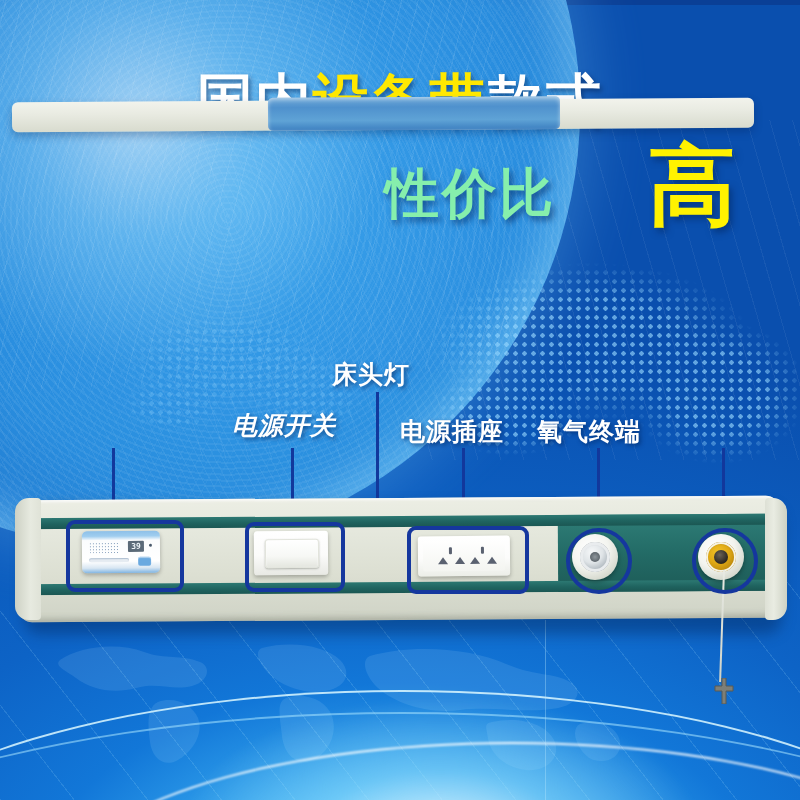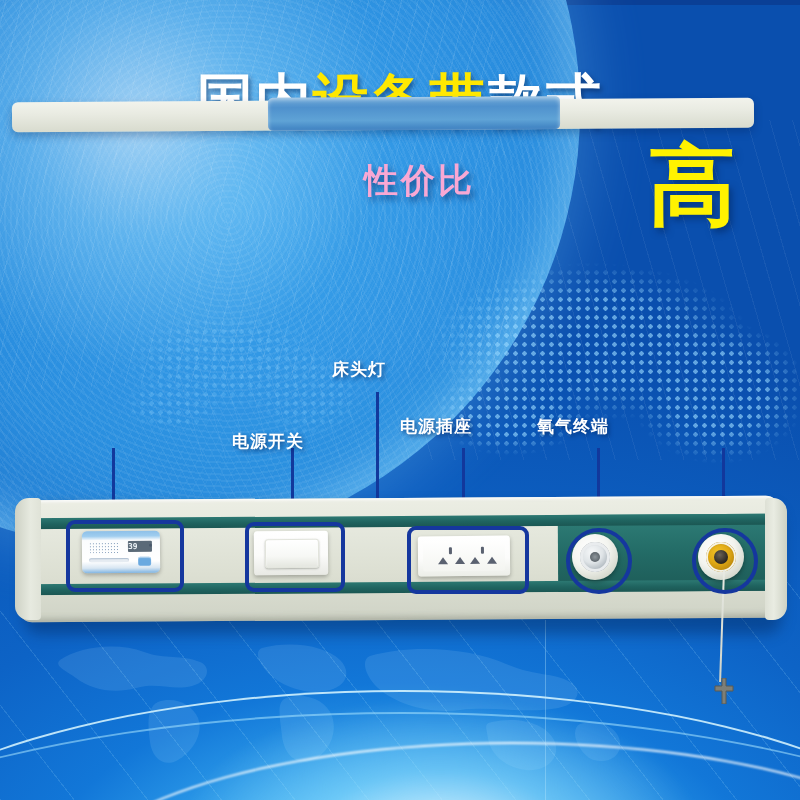--- a/index.html
+++ b/index.html
@@ -98,31 +98,31 @@
   
   .headline{position:absolute;left:0;top:72px;width:800px;text-align:center;}
   .hl1{
     font-size:56px;font-weight:bold;letter-spacing:2px;line-height:1;
     white-space:nowrap;display:inline-block;
   }
   .hl1 .w{color:#ffffff;text-shadow:2px 3px 5px rgba(0,30,80,.55);}
   .hl1 .y{color:#ffe800;text-shadow:2px 3px 5px rgba(0,30,80,.55);}
   .hl2wrap{position:absolute;left:0;top:158px;width:800px;}
   .hl2{
-    position:absolute;left:364px;top:0;font-size:34px;font-weight:bold;color:#f9a8d4;
+    position:absolute;left:385px;top:0;font-size:54px;font-weight:bold;color:#86efac;
     letter-spacing:3px;text-shadow:3px 4px 6px rgba(0,35,90,.6);white-space:nowrap;
   }
   .hl-big{
     position:absolute;left:648px;top:142px;font-size:88px;font-weight:bold;color:#fff200;
     line-height:1;text-shadow:3px 4px 7px rgba(0,35,90,.55);
   }
 
   
   .callout{
-    position:absolute;font-size:17px;font-weight:bold;color:#ffffff;white-space:nowrap;
+    position:absolute;font-size:25px;font-weight:bold;color:#ffffff;white-space:nowrap;
     text-shadow:2px 2px 4px rgba(0,40,100,.7);letter-spacing:1px;
   }
   .leader{position:absolute;width:3px;background:#12389c;}
 
   
   .panel-wrap{position:absolute;left:18px;top:498px;width:766px;height:140px;}
   .panel-shadow{
     position:absolute;left:6px;top:8px;width:758px;height:128px;border-radius:16px;
     background:rgba(0,25,70,.35);filter:blur(7px);
   }
@@ -169,22 +169,22 @@
     background:linear-gradient(180deg,#8ec0e8 0%,#9fcdef 12%,#fbfcfd 22%,#ffffff 72%,#d8e6f2 88%,#7fb4e2 100%);
     box-shadow:0 2px 4px rgba(0,0,0,.28);
     transform:rotate(-0.6deg);
   }
   .ic-grille{
     position:absolute;left:7px;top:11px;width:30px;height:11px;
     background-image:radial-gradient(rgba(110,140,175,.85) 38%, rgba(0,0,0,0) 40%);
     background-size:3px 3px;
   }
   .ic-disp{
-    position:absolute;left:46px;top:10px;width:24px;height:11px;border-radius:1px;
-    background:#5b6a78;color:#eef4f8;font-size:8px;font-weight:bold;line-height:11px;
+    position:absolute;left:46px;top:10px;width:16px;height:11px;border-radius:1px;
+    background:#5b6a78;color:#eef4f8;font-size:8px;font-weight:bold;line-height:11px;text-align:center;
     font-family:"DejaVu Sans Mono",monospace;
   }
   .ic-dot{position:absolute;left:67px;top:13px;width:3px;height:3px;border-radius:50%;background:#49586a;}
   .ic-slot{position:absolute;left:7px;top:27px;width:40px;height:4px;border-radius:2px;background:#e6ecf2;box-shadow:inset 0 1px 1px rgba(120,145,175,.5);}
   .ic-btn{position:absolute;left:56px;top:26px;width:13px;height:9px;border-radius:2px;background:#69a9e0;box-shadow:inset 0 1px 1px rgba(255,255,255,.6);}
 
   .switch{
     left:254px;top:531px;width:74px;height:44px;border-radius:3px;
     background:linear-gradient(180deg,#ffffff 0%,#fbfbfa 55%,#e8e9e4 100%);
     box-shadow:0 2px 4px rgba(0,0,0,.28);
@@ -289,21 +289,21 @@
   </div>
   <div class="hl-big">高</div>
 
   <div class="leader" style="left:112px;top:448px;height:82px;"></div>
   <div class="leader" style="left:291px;top:448px;height:82px;"></div>
   <div class="leader" style="left:376px;top:392px;height:212px;"></div>
   <div class="leader" style="left:462px;top:448px;height:82px;"></div>
   <div class="leader" style="left:597px;top:448px;height:88px;"></div>
   <div class="leader" style="left:722px;top:448px;height:88px;"></div>
 
-  <div class="callout" style="left:232px;top:430px;">电源开关</div>
+  <div class="callout" style="left:232px;top:409px;font-style:italic;">电源开关</div>
   <div class="callout" style="left:332px;top:358px;">床头灯</div>
   <div class="callout" style="left:537px;top:415px;">氧气终端</div>
   <div class="callout" style="left:400px;top:415px;">电源插座</div>
 
   <div class="panel-wrap">
     <div class="panel-shadow"></div>
     <div class="panel">
       <div class="panel-right-field"></div>
       <div class="stripe stripe-top"></div>
       <div class="stripe stripe-bot"></div>

